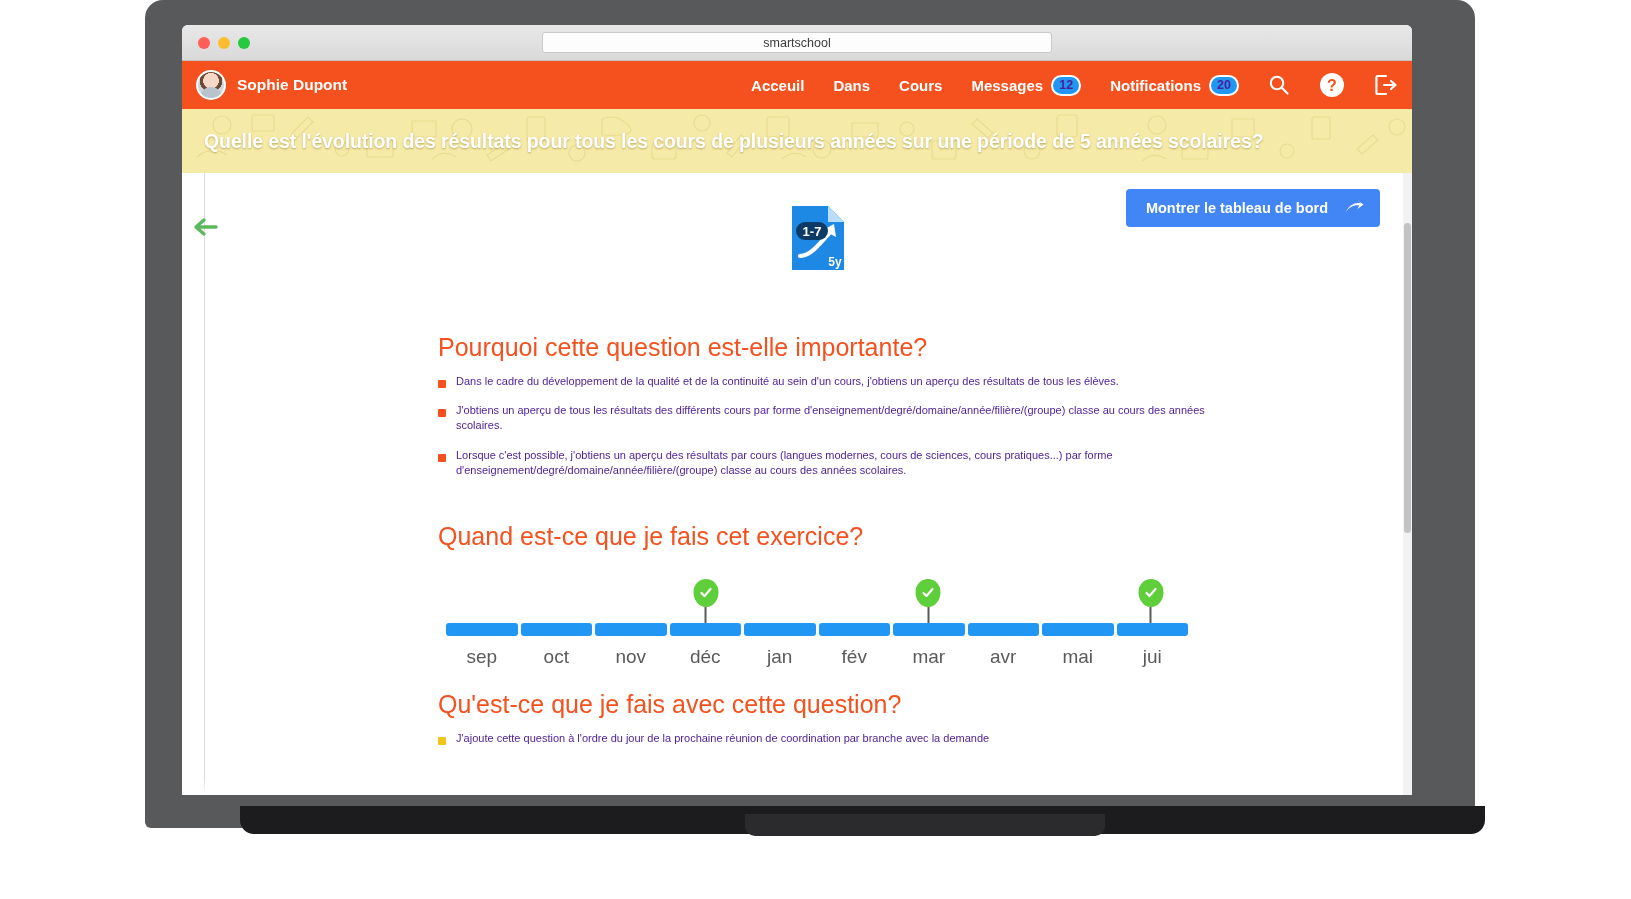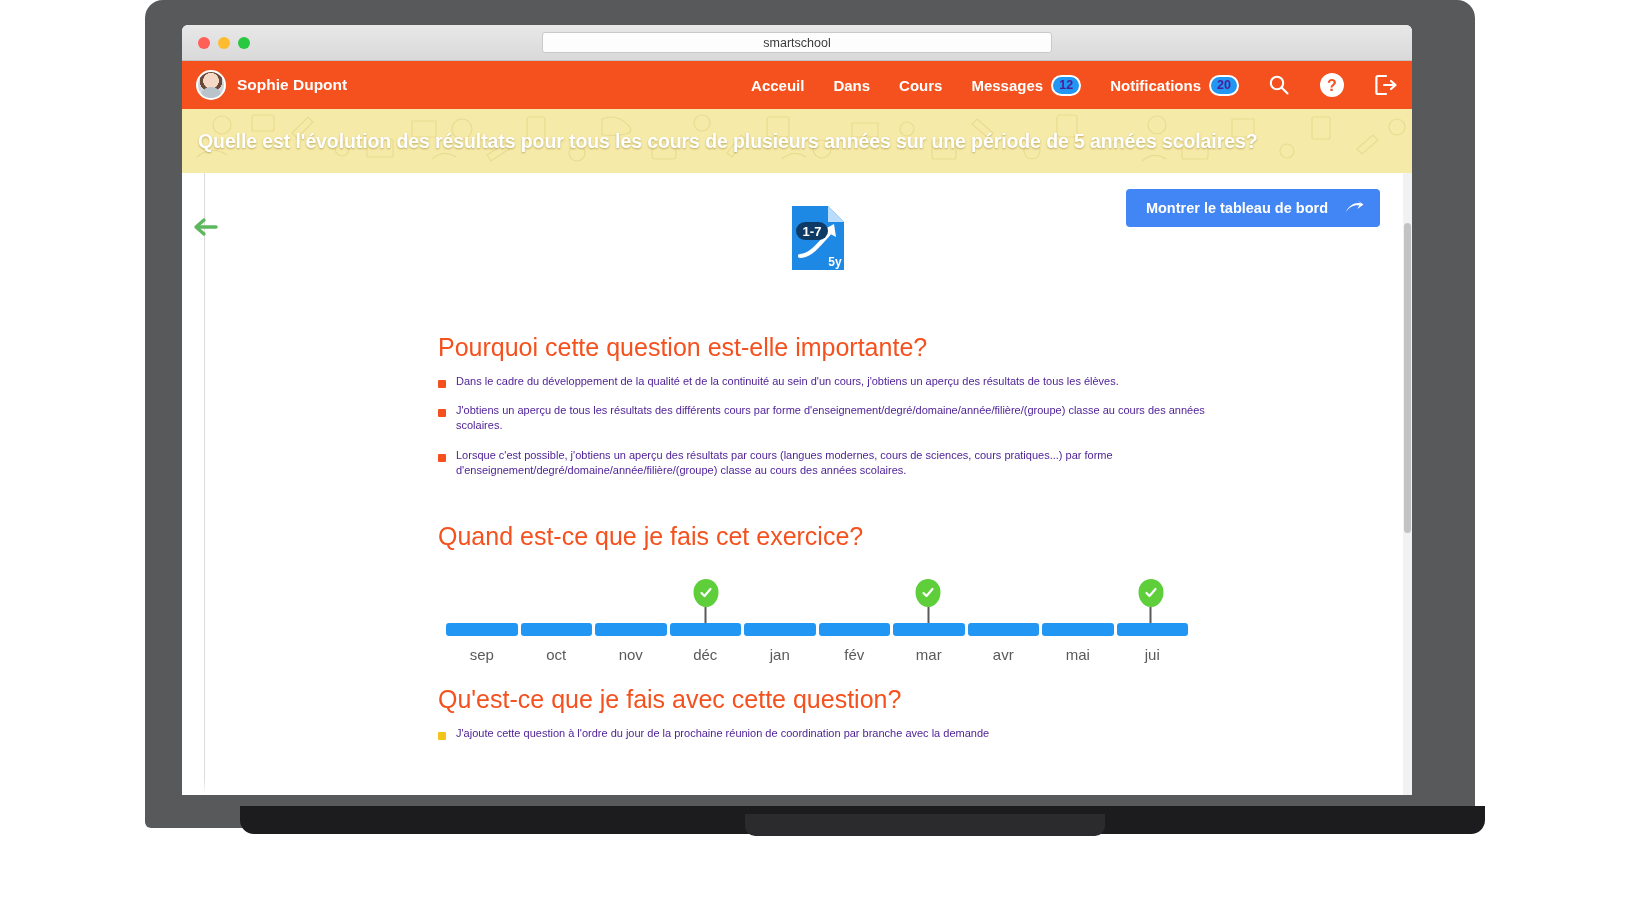--- a/index.html
+++ b/index.html
@@ -179,21 +179,21 @@
     justify-content: center;
     cursor: pointer;
   }
 
   
   .banner {
     height: 64px;
     background: #f6eaa8;
     display: flex;
     align-items: center;
-    padding-left: 16px;
+    padding-left: 22px;
     position: relative;
     overflow: hidden;
   }
   .banner-pattern {
     position: absolute;
     inset: 0;
     opacity: 0.55;
   }
   .banner-title {
     position: relative;
@@ -329,21 +329,21 @@
   .tl-bar {
     flex: 1;
     height: 13px;
     background: #2196f3;
     border-radius: 3px;
   }
   .tl-labels { display: flex; gap: 3px; margin-top: 10px; }
   .tl-label {
     flex: 1;
     text-align: center;
-    font-size: 15px;
+    font-size: 19px;
     color: #5a5a5a;
   }
 
   
   .scrollbar-track {
     position: absolute;
     right: 0;
     top: 0;
     width: 9px;
     height: 622px;

